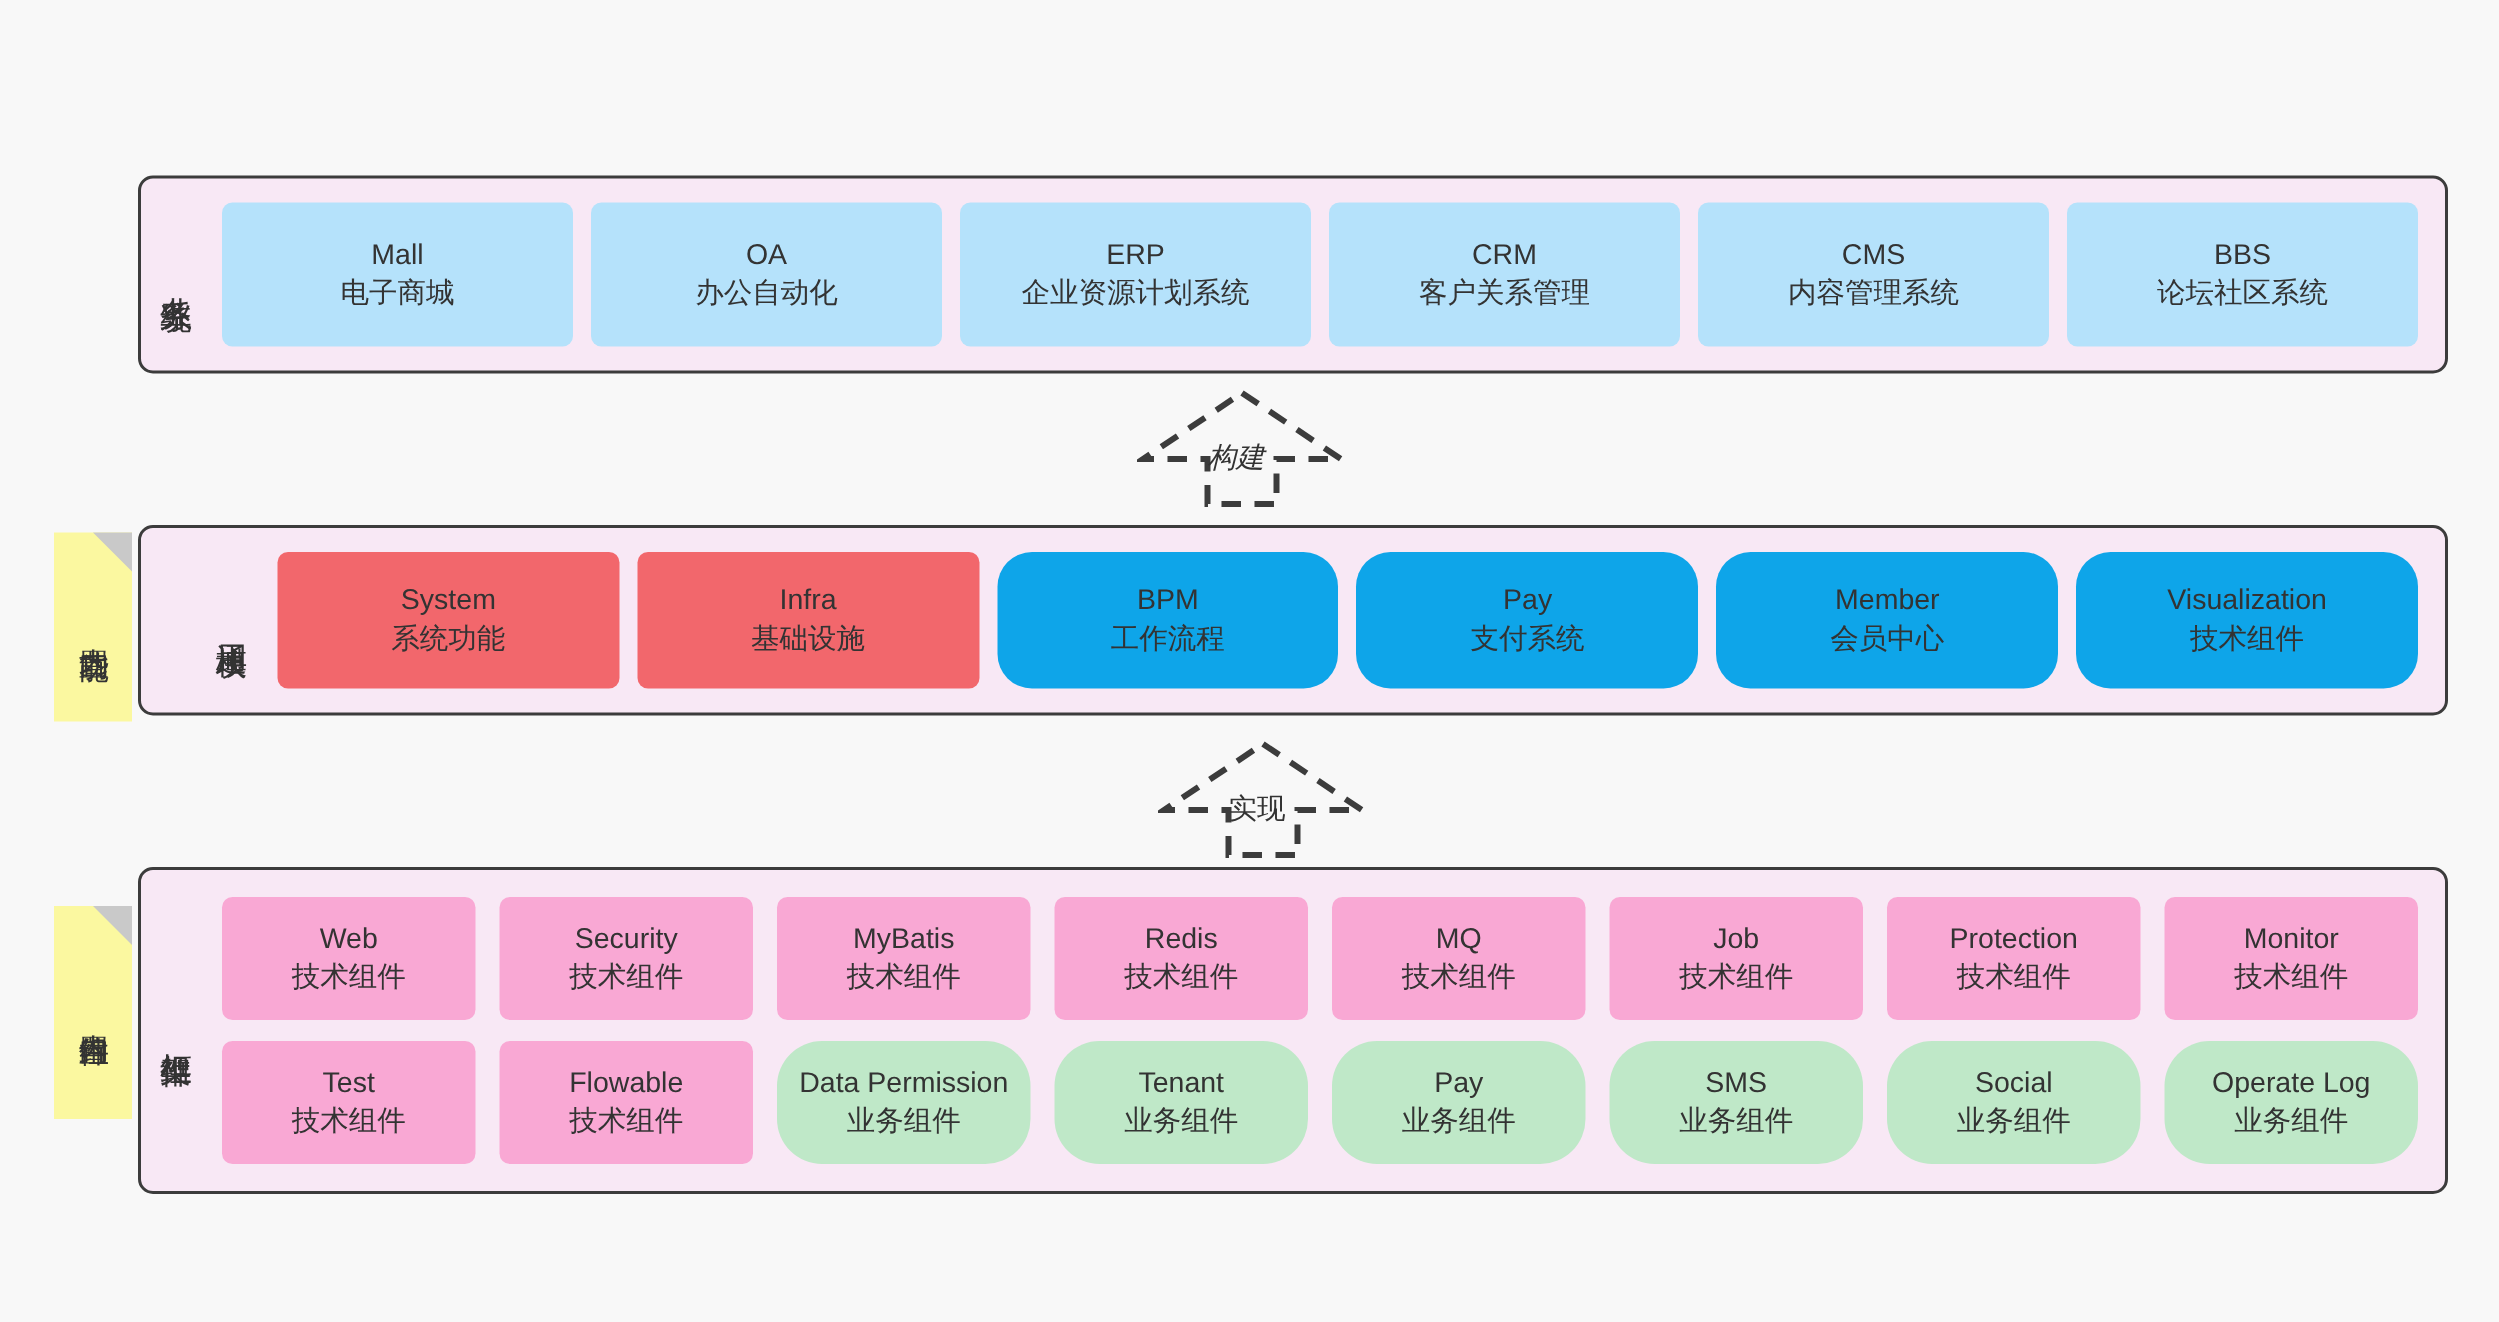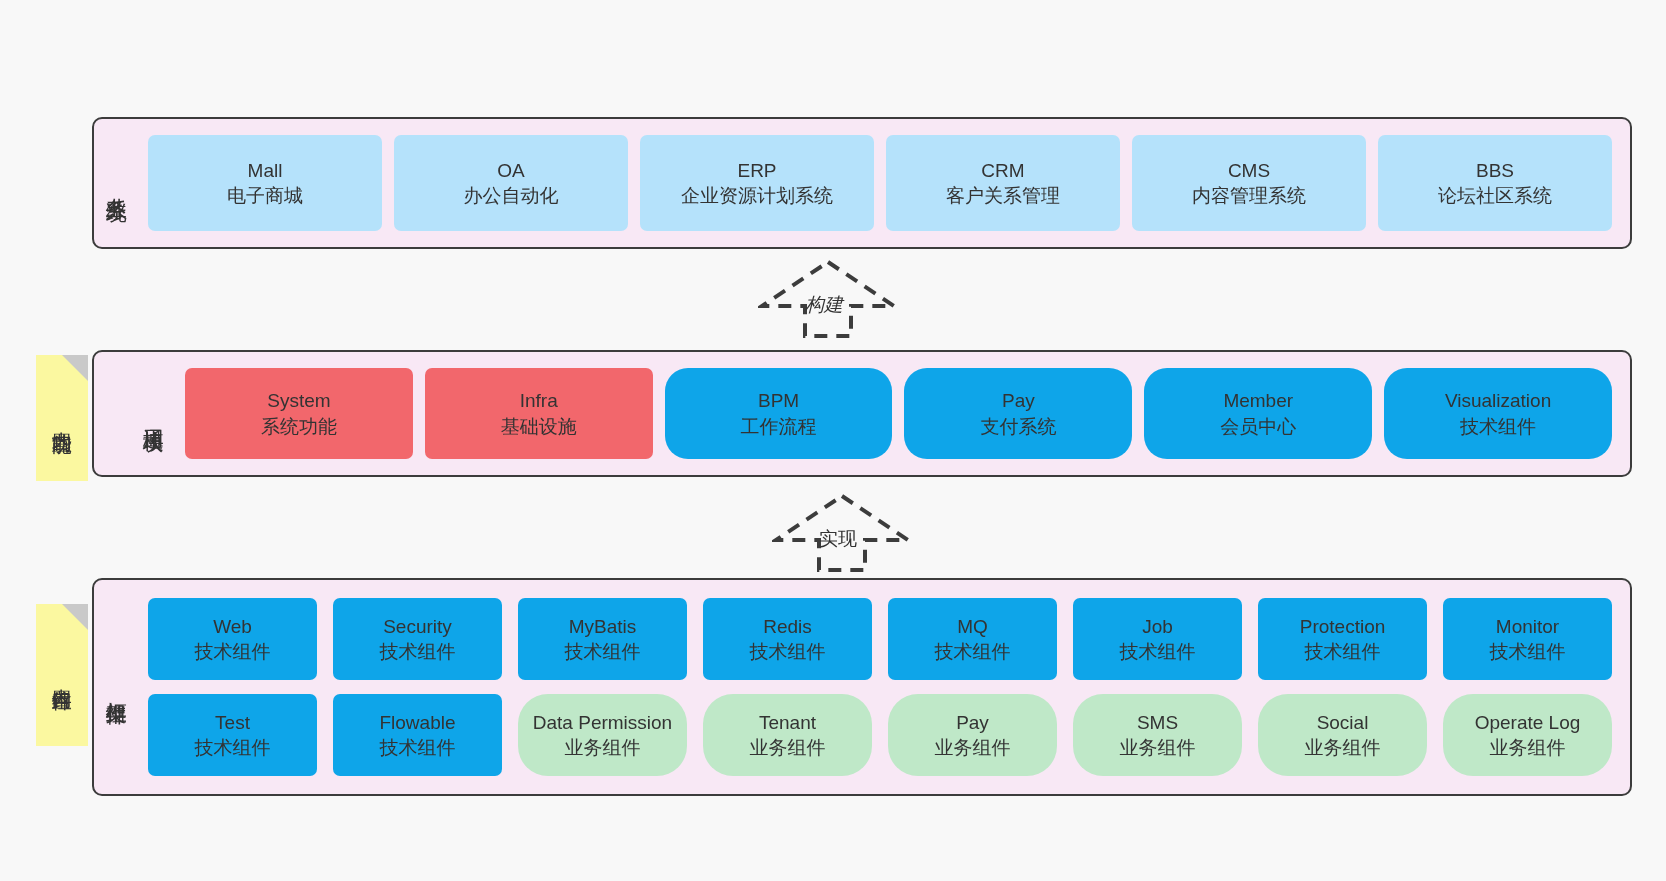--- a/index.html
+++ b/index.html
@@ -76,21 +76,21 @@
     box-sizing: border-box;
     user-select: none;
   }
   .card .en { display: block; }
   .card .cn { display: block; }
 
   
   .c-blue       { background: #b5e2fb; }
   .c-red-strong { background: #f2676c; }
   .c-red-light  { background: #0ea5e9; border-radius: 23px; }
-  .c-green-strong { background: #0ea5e9; }
+  .c-green-strong { background: #f9a8d4; }
   .c-green-light  { background: #bfe8c8; border-radius: 30px; }
 
   
   .note {
     position: absolute;
     box-sizing: border-box;
     background: #fbf8a0;
     color: #333333;
     font-size: 20px;
     line-height: 1.12;

